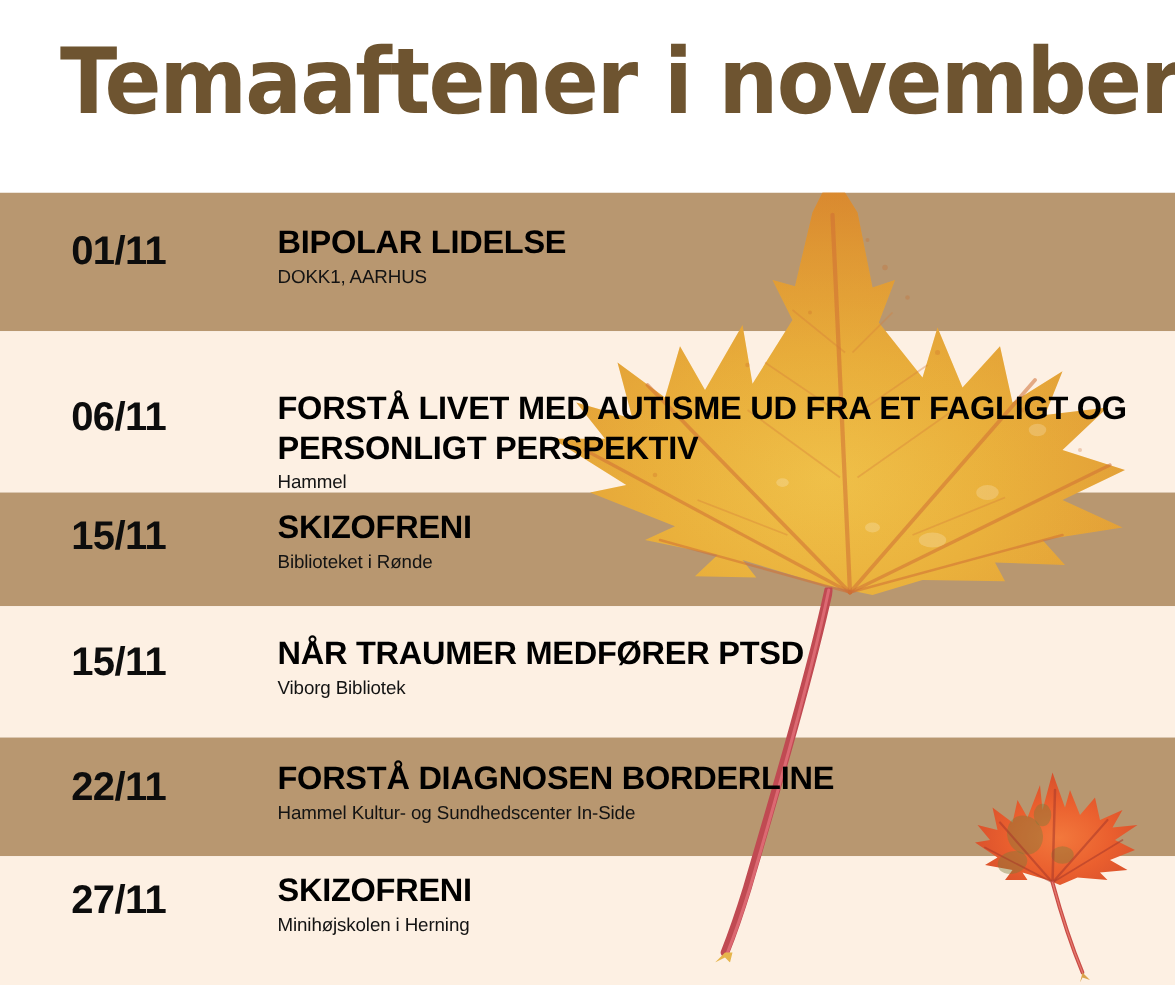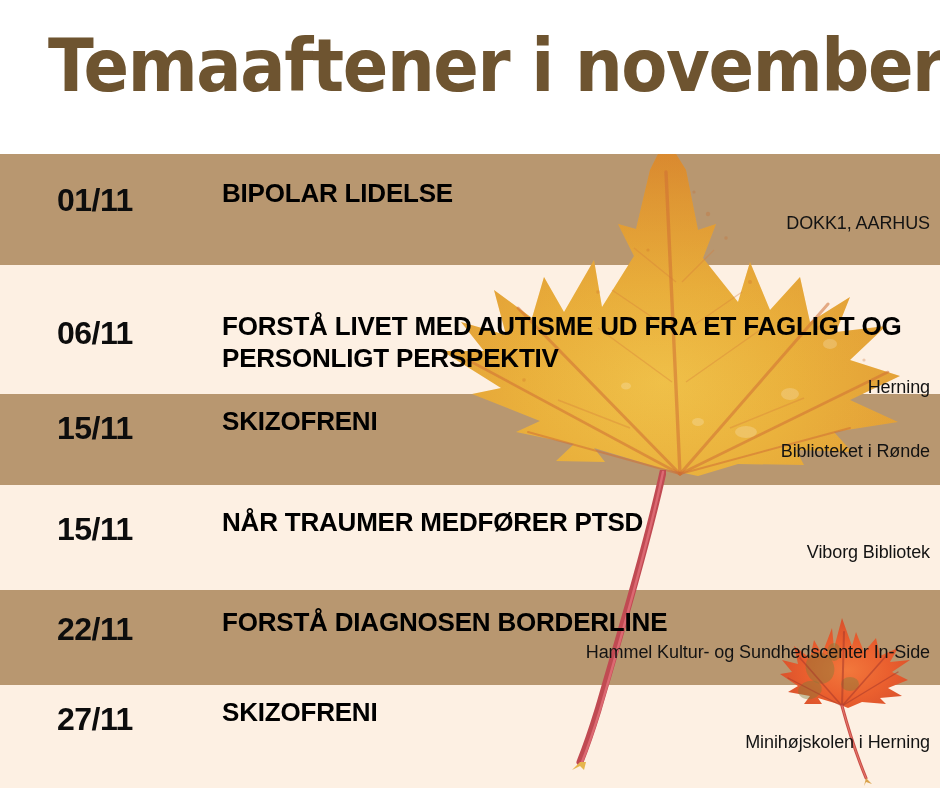--- a/index.html
+++ b/index.html
@@ -118,27 +118,26 @@
   .row .ev-title {
     font-size: 26px;
     font-weight: 700;
     color: #000000;
     letter-spacing: -0.2px;
     line-height: 1.22;
     margin: 0;
     text-transform: uppercase;
   }
   .row .ev-venue {
-    font-size: 18px;
+    font-size: 15px;
     font-weight: 400;
     color: #131313;
     letter-spacing: -0.1px;
     line-height: 1.2;
     margin: 3px 0 0 0;
-    text-align: right;
   }
 </style>
 </head>
 <body>
 
 <div id="poster">
 
   <div class="bands" id="bands">
       <div class="band dark" style="top: 154px; height: 111px;"></div>
       <div class="band light" style="top: 265px; height: 129px;"></div>
@@ -283,21 +282,21 @@
         <div class="date" style="top: 28px;">01/11</div>
         <div class="info" style="top: 24px;">
           <div class="ev-title">BIPOLAR LIDELSE</div>
           <div class="ev-venue">DOKK1, AARHUS</div>
         </div>
       </div>
       <div class="row" style="top: 265px; height: 129px; margin-top: 28px;">
         <div class="date" style="top: 22px;">06/11</div>
         <div class="info" style="top: 18px;">
           <div class="ev-title">FORSTÅ LIVET MED AUTISME UD FRA ET FAGLIGT OG PERSONLIGT PERSPEKTIV</div>
-          <div class="ev-venue">Herning</div>
+          <div class="ev-venue">Hammel</div>
         </div>
       </div>
       <div class="row" style="top: 394px; height: 91px;">
         <div class="date" style="top: 16px;">15/11</div>
         <div class="info" style="top: 12px;">
           <div class="ev-title">SKIZOFRENI</div>
           <div class="ev-venue">Biblioteket i Rønde</div>
         </div>
       </div>
       <div class="row" style="top: 485px; height: 105px;">

